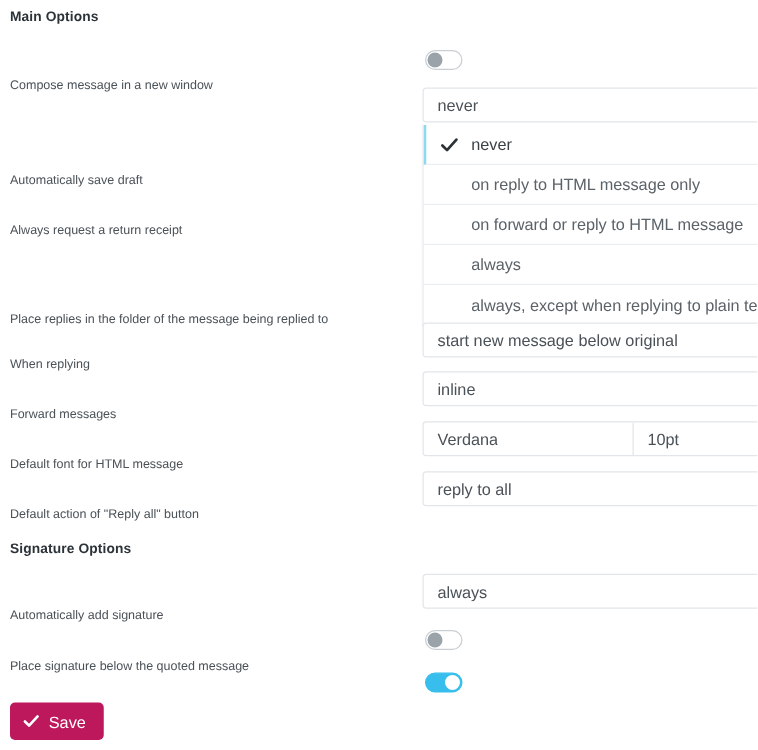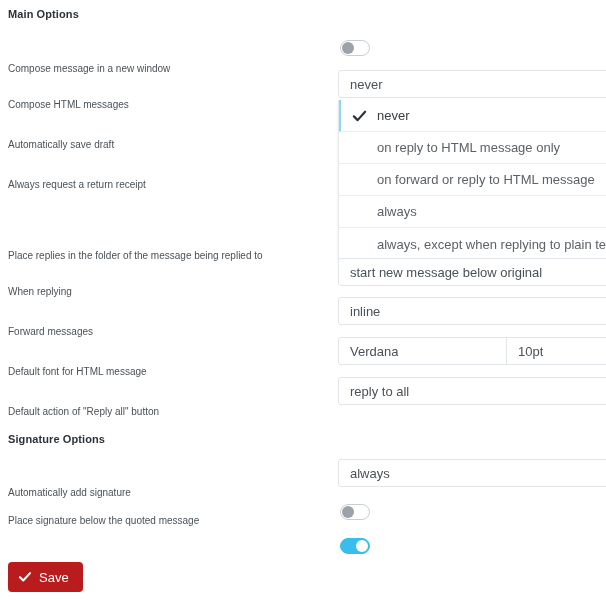--- a/index.html
+++ b/index.html
@@ -142,21 +142,21 @@
     color: #2b3238;
   }
 
   
   #save-button {
     position: absolute;
     left: 8px;
     top: 562px;
     height: 30px;
     padding: 0 14px 0 10px;
-    background: #b91c1c;
+    background: #be185d;
     border: none;
     border-radius: 4px;
     display: flex;
     align-items: center;
     gap: 7px;
     cursor: pointer;
   }
   #save-button .btn-check {
     width: 14px;
     height: 14px;
@@ -173,21 +173,20 @@
 
 <div id="root">
 
   <div class="section-title" style="top:8px;">Main Options</div>
 
   <div class="row-label" style="top:40px;">Compose message in a new window</div>
   <div class="toggle" style="top:40px;">
     <div class="knob"></div>
   </div>
 
-  <div class="row-label" style="top:76px;">Compose HTML messages</div>
   <div class="ctrl-box" style="top:70px;">
     <span class="ctrl-text">never</span>
   </div>
 
   <div class="row-label" style="top:116px;">Automatically save draft</div>
 
   <div class="row-label" style="top:156px;">Always request a return receipt</div>
 
 
   <div class="row-label" style="top:227px;">Place replies in the folder of the message being replied to</div>
@@ -217,21 +216,21 @@
     <span class="ctrl-text">reply to all</span>
   </div>
 
   <div class="section-title" style="top:433px;">Signature Options</div>
 
   <div class="row-label" style="top:464px;">Automatically add signature</div>
   <div class="ctrl-box" style="top:459px;">
     <span class="ctrl-text">always</span>
   </div>
 
-  <div class="row-label" style="top:492px;text-align:right;">Place signature below the quoted message</div>
+  <div class="row-label" style="top:505px;text-align:right;">Place signature below the quoted message</div>
   <div class="toggle" style="top:504px;">
     <div class="knob"></div>
   </div>
 
   <div class="toggle on" style="top:538px;">
     <div class="knob"></div>
   </div>
 
   <button id="save-button">
     <svg class="btn-check" viewBox="0 0 16 16">

